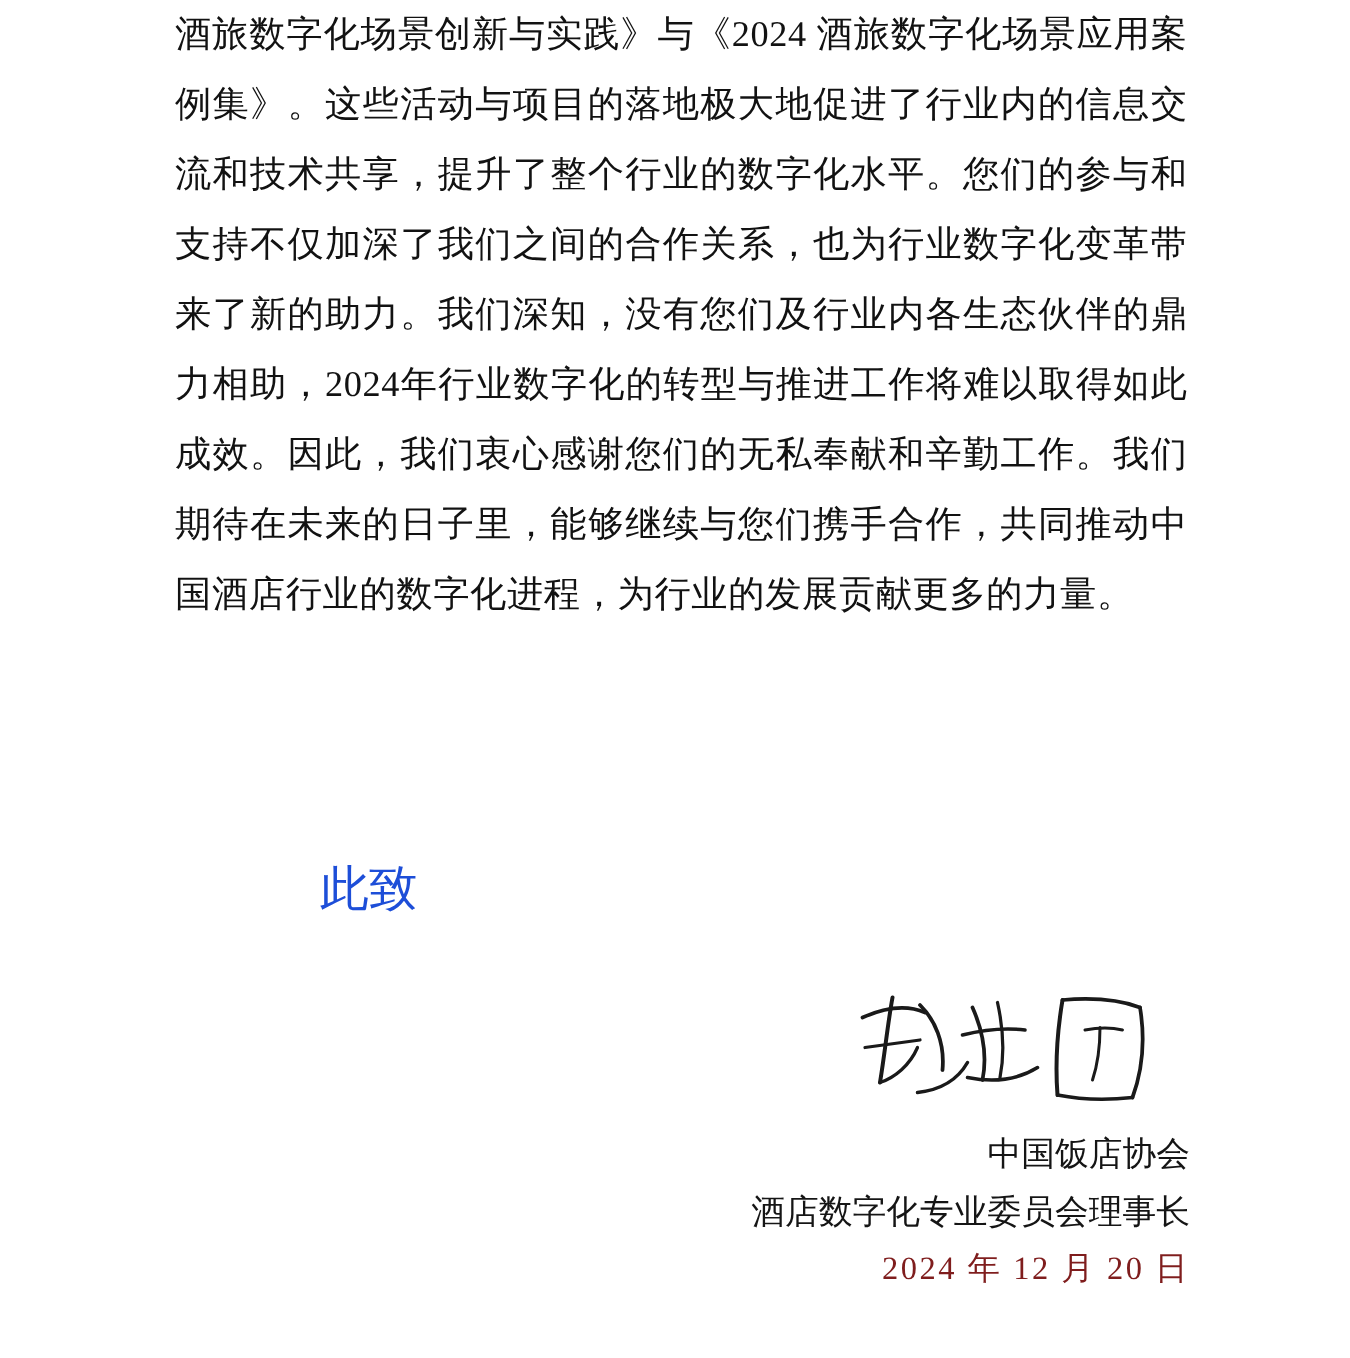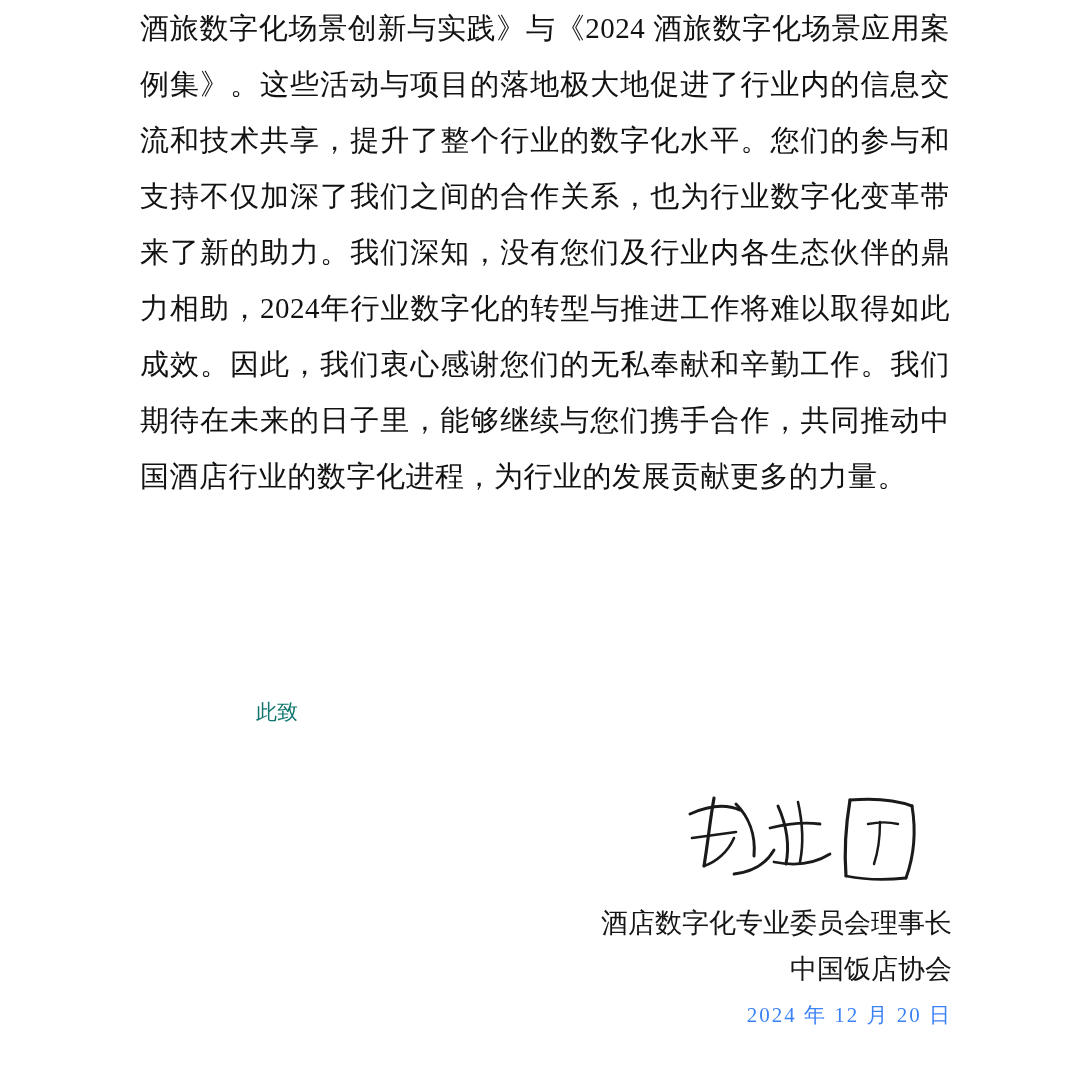--- a/index.html
+++ b/index.html
@@ -39,23 +39,23 @@
   .para-indent {
     text-indent: 58px;
   }
   .gap-1 { height: 72px; }
 
   .closing {
     position: absolute;
     left: 140px;
     top: 684px;
     width: 810px;
-    font-size: 21px;
+    font-size: 39px;
     line-height: 56px;
-    color: #0f766e;
+    color: #1d4ed8;
   }
   .closing .line-1 {
     margin: 0;
     text-indent: 116px;
   }
   .closing .line-2 {
     margin: 0;
     text-indent: 56px;
   }
 
@@ -76,24 +76,24 @@
     right: 0;
     top: 0;
   }
   .sign-line {
     font-size: 27px;
     line-height: 46px;
     color: #151515;
     white-space: nowrap;
   }
   .sign-date {
-    font-size: 21px;
+    font-size: 26px;
     line-height: 46px;
     letter-spacing: 2px;
-    color: #3b82f6;
+    color: #7f1d1d;
     white-space: nowrap;
   }
 </style>
 </head>
 <body>
 
 <div class="page">
 
   <div class="body-text">
     <p class="para">酒旅数字化场景创新与实践》与《2024 酒旅数字化场景应用案例集》。这些活动与项目的落地极大地促进了行业内的信息交流和技术共享，提升了整个行业的数字化水平。您们的参与和支持不仅加深了我们之间的合作关系，也为行业数字化变革带来了新的助力。我们深知，没有您们及行业内各生态伙伴的鼎力相助，2024年行业数字化的转型与推进工作将难以取得如此成效。因此，我们衷心感谢您们的无私奉献和辛勤工作。我们期待在未来的日子里，能够继续与您们携手合作，共同推动中国酒店行业的数字化进程，为行业的发展贡献更多的力量。</p>
@@ -120,18 +120,18 @@
           <path d="M100 82 C120 86, 140 84, 156 74" stroke-width="2.8"></path>
           <path d="M176 20 C172 44, 170 70, 172 96" stroke-width="3.2"></path>
           <path d="M176 20 C200 18, 222 20, 238 26" stroke-width="3"></path>
           <path d="M238 26 C242 50, 240 76, 232 98" stroke-width="3"></path>
           <path d="M172 96 C192 100, 214 100, 232 98" stroke-width="2.8"></path>
           <path d="M194 44 C204 42, 216 42, 224 44" stroke-width="2.4"></path>
           <path d="M206 42 C206 58, 204 72, 200 84" stroke-width="2.4"></path>
         </g>
       </svg>
     </div>
+    <div class="sign-line">中国饭店协会</div>
     <div class="sign-line">酒店数字化专业委员会理事长</div>
-    <div class="sign-line">中国饭店协会</div>
     <div class="sign-date">2024 年 12 月 20 日</div>
   </div>
 
 </div>
 
 </body></html>

